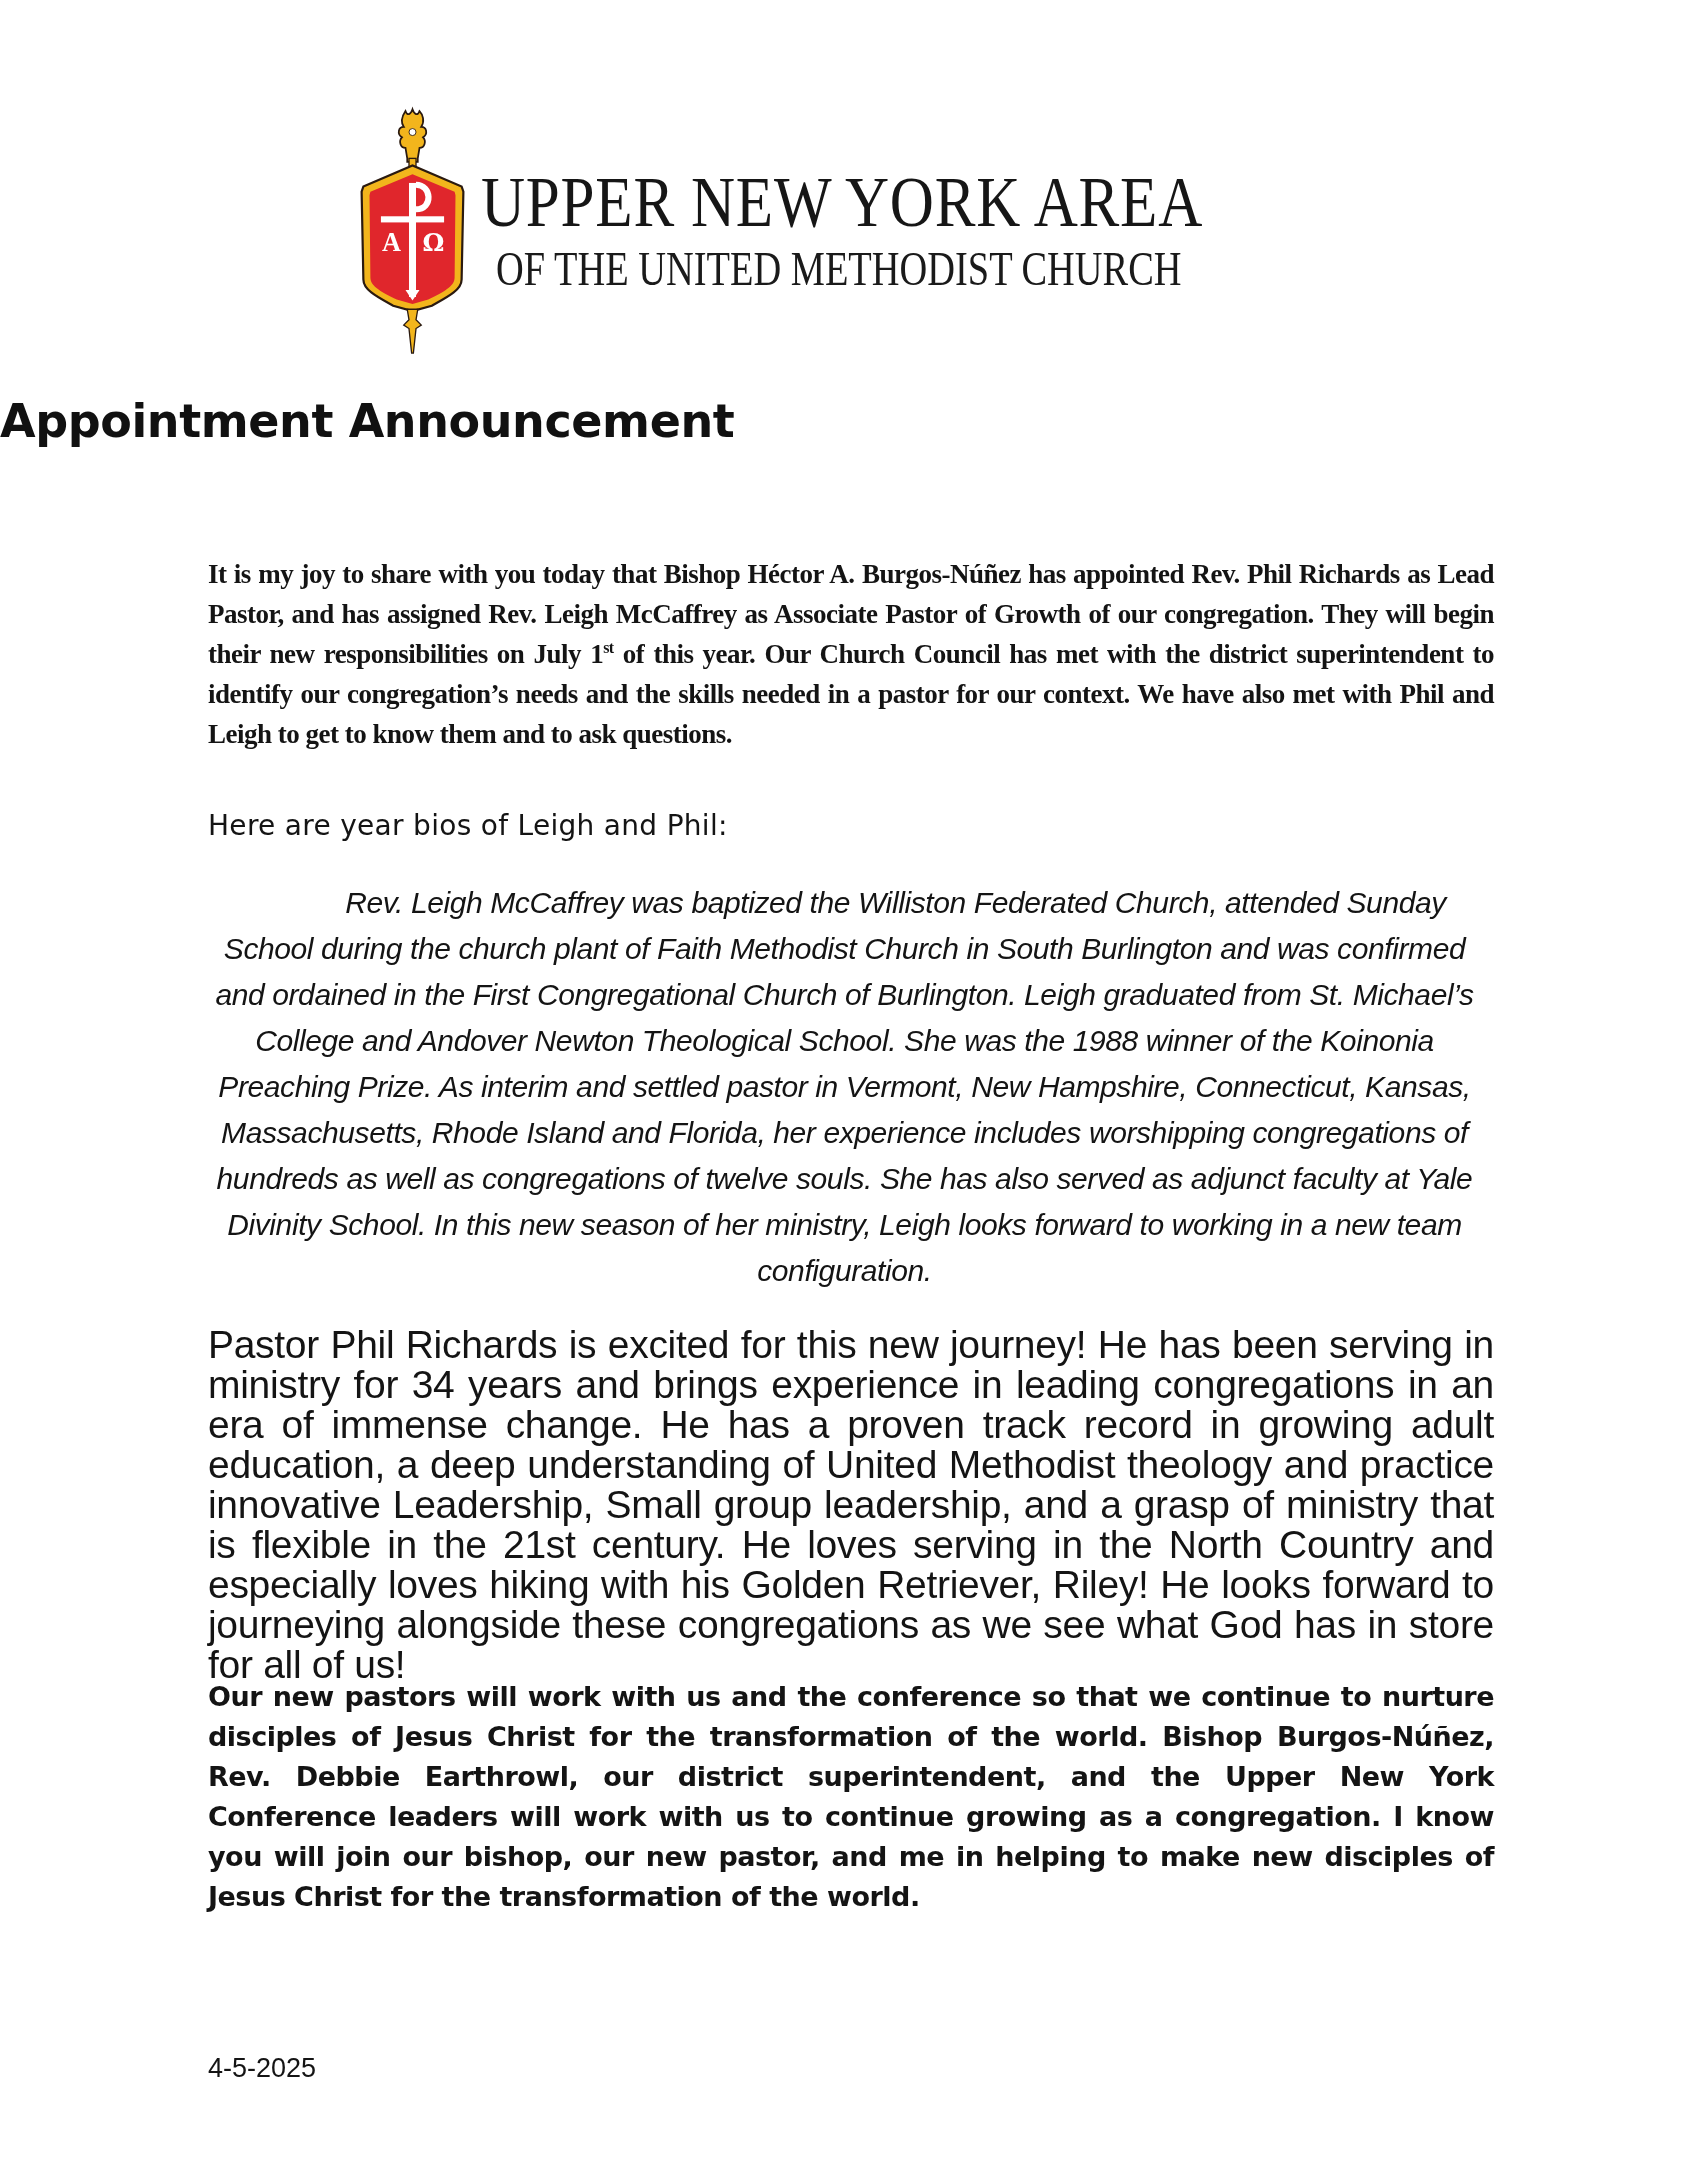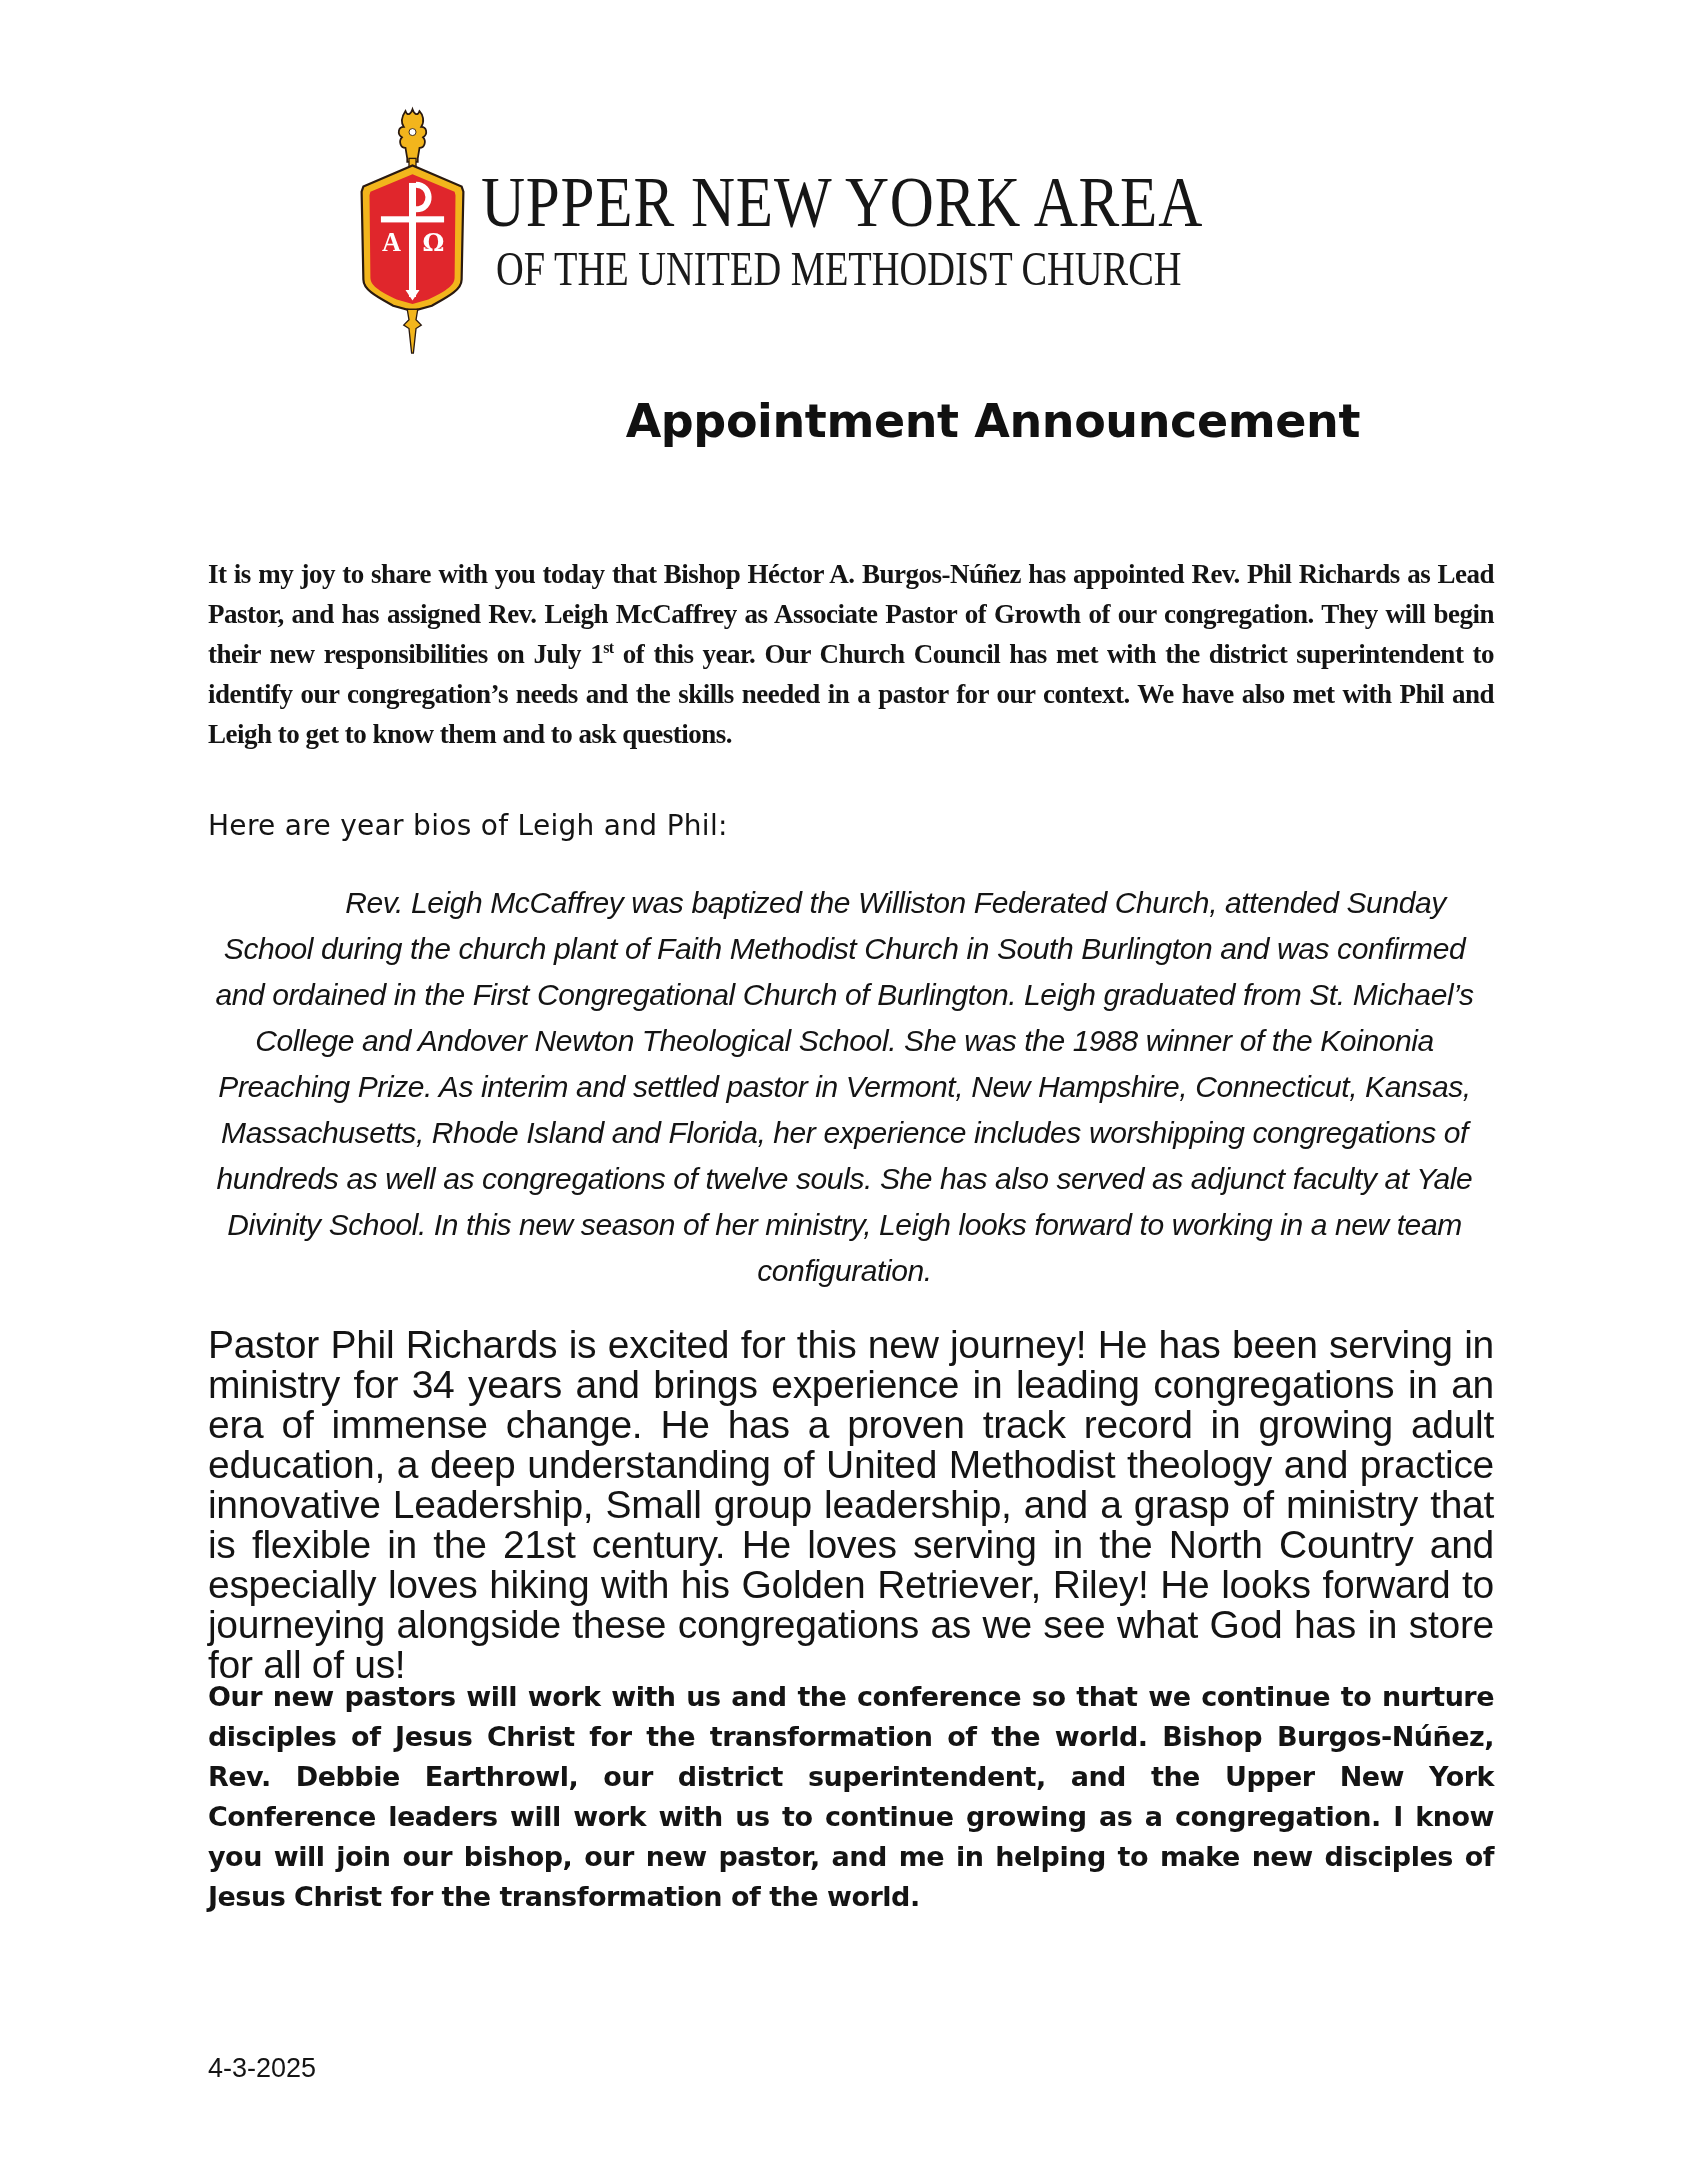--- a/index.html
+++ b/index.html
@@ -60,21 +60,21 @@
       transform: scaleX(0.80);
       transform-origin: left top;
     }
 
     
     .doc-title {
       position: absolute;
       left: 0;
       top: 393px;
       width: 1360px;
-      text-align: right;
+      text-align: left;
       font-family: "DejaVu Sans", "Liberation Sans", sans-serif;
       font-weight: bold;
       font-size: 46px;
       line-height: 56px;
       color: #111111;
       letter-spacing: -0.4px;
     }
 
     
     .para {
@@ -179,16 +179,16 @@
   <p class="para para-bold para-intro" style="margin:0;"><span>It is my joy to share with you today that Bishop Héctor A. Burgos-Núñez has appointed Rev. Phil Richards as Lead Pastor, and has assigned Rev. Leigh McCaffrey as Associate Pastor of Growth of our congregation.  They will begin their new responsibilities on July 1</span><sup>st</sup><span> of this year.  Our Church Council has met with the district superintendent to identify our congregation’s needs and the skills needed in a pastor for our context. We have also met with Phil and Leigh to get to know them and to ask questions.</span></p>
 
   <p class="bios-lead" style="margin:0;">Here are year bios of Leigh and Phil:</p>
 
   <p class="para para-italic" style="margin:0;">Rev. Leigh McCaffrey was baptized the Williston Federated Church, attended Sunday School during the church plant of Faith Methodist Church in South Burlington and was confirmed and ordained in the First Congregational Church of Burlington. Leigh graduated from St. Michael’s College and Andover Newton Theological School. She was the 1988 winner of the Koinonia Preaching Prize.  As interim and settled pastor in Vermont, New Hampshire, Connecticut, Kansas, Massachusetts, Rhode Island and Florida, her experience includes worshipping congregations of hundreds as well as congregations of twelve souls. She has also served as adjunct faculty at Yale Divinity School. In this new season of her ministry, Leigh looks forward to working in a new team configuration.</p>
 
   <p class="para para-regular" style="margin:0;">Pastor Phil Richards is excited for this new journey!  He has been serving in ministry for 34 years and brings experience in leading congregations in an era of immense change. He has a proven track record in growing adult education, a deep understanding of United Methodist theology and practice innovative Leadership, Small group leadership, and a grasp of ministry that is flexible in the 21st century.  He loves serving in the North Country and especially loves hiking with his Golden Retriever, Riley!  He looks forward to journeying alongside these congregations as we see what God has in store for all of us!</p>
 
   <p class="para para-bold para-closing" style="margin:0;">Our new pastors will work with us and the conference so that we continue to nurture disciples of Jesus Christ for the transformation of the world.  Bishop Burgos-Núñez, Rev. Debbie Earthrowl, our district superintendent, and the Upper New York Conference leaders will work with us to continue growing as a congregation. I know you will join our bishop, our new pastor, and me in helping to make new disciples of Jesus Christ for the transformation of the world.</p>
 
-  <div class="doc-date">4-3-2025</div>
+  <div class="doc-date">4-5-2025</div>
 
 </div>
 
 
 </body></html>

